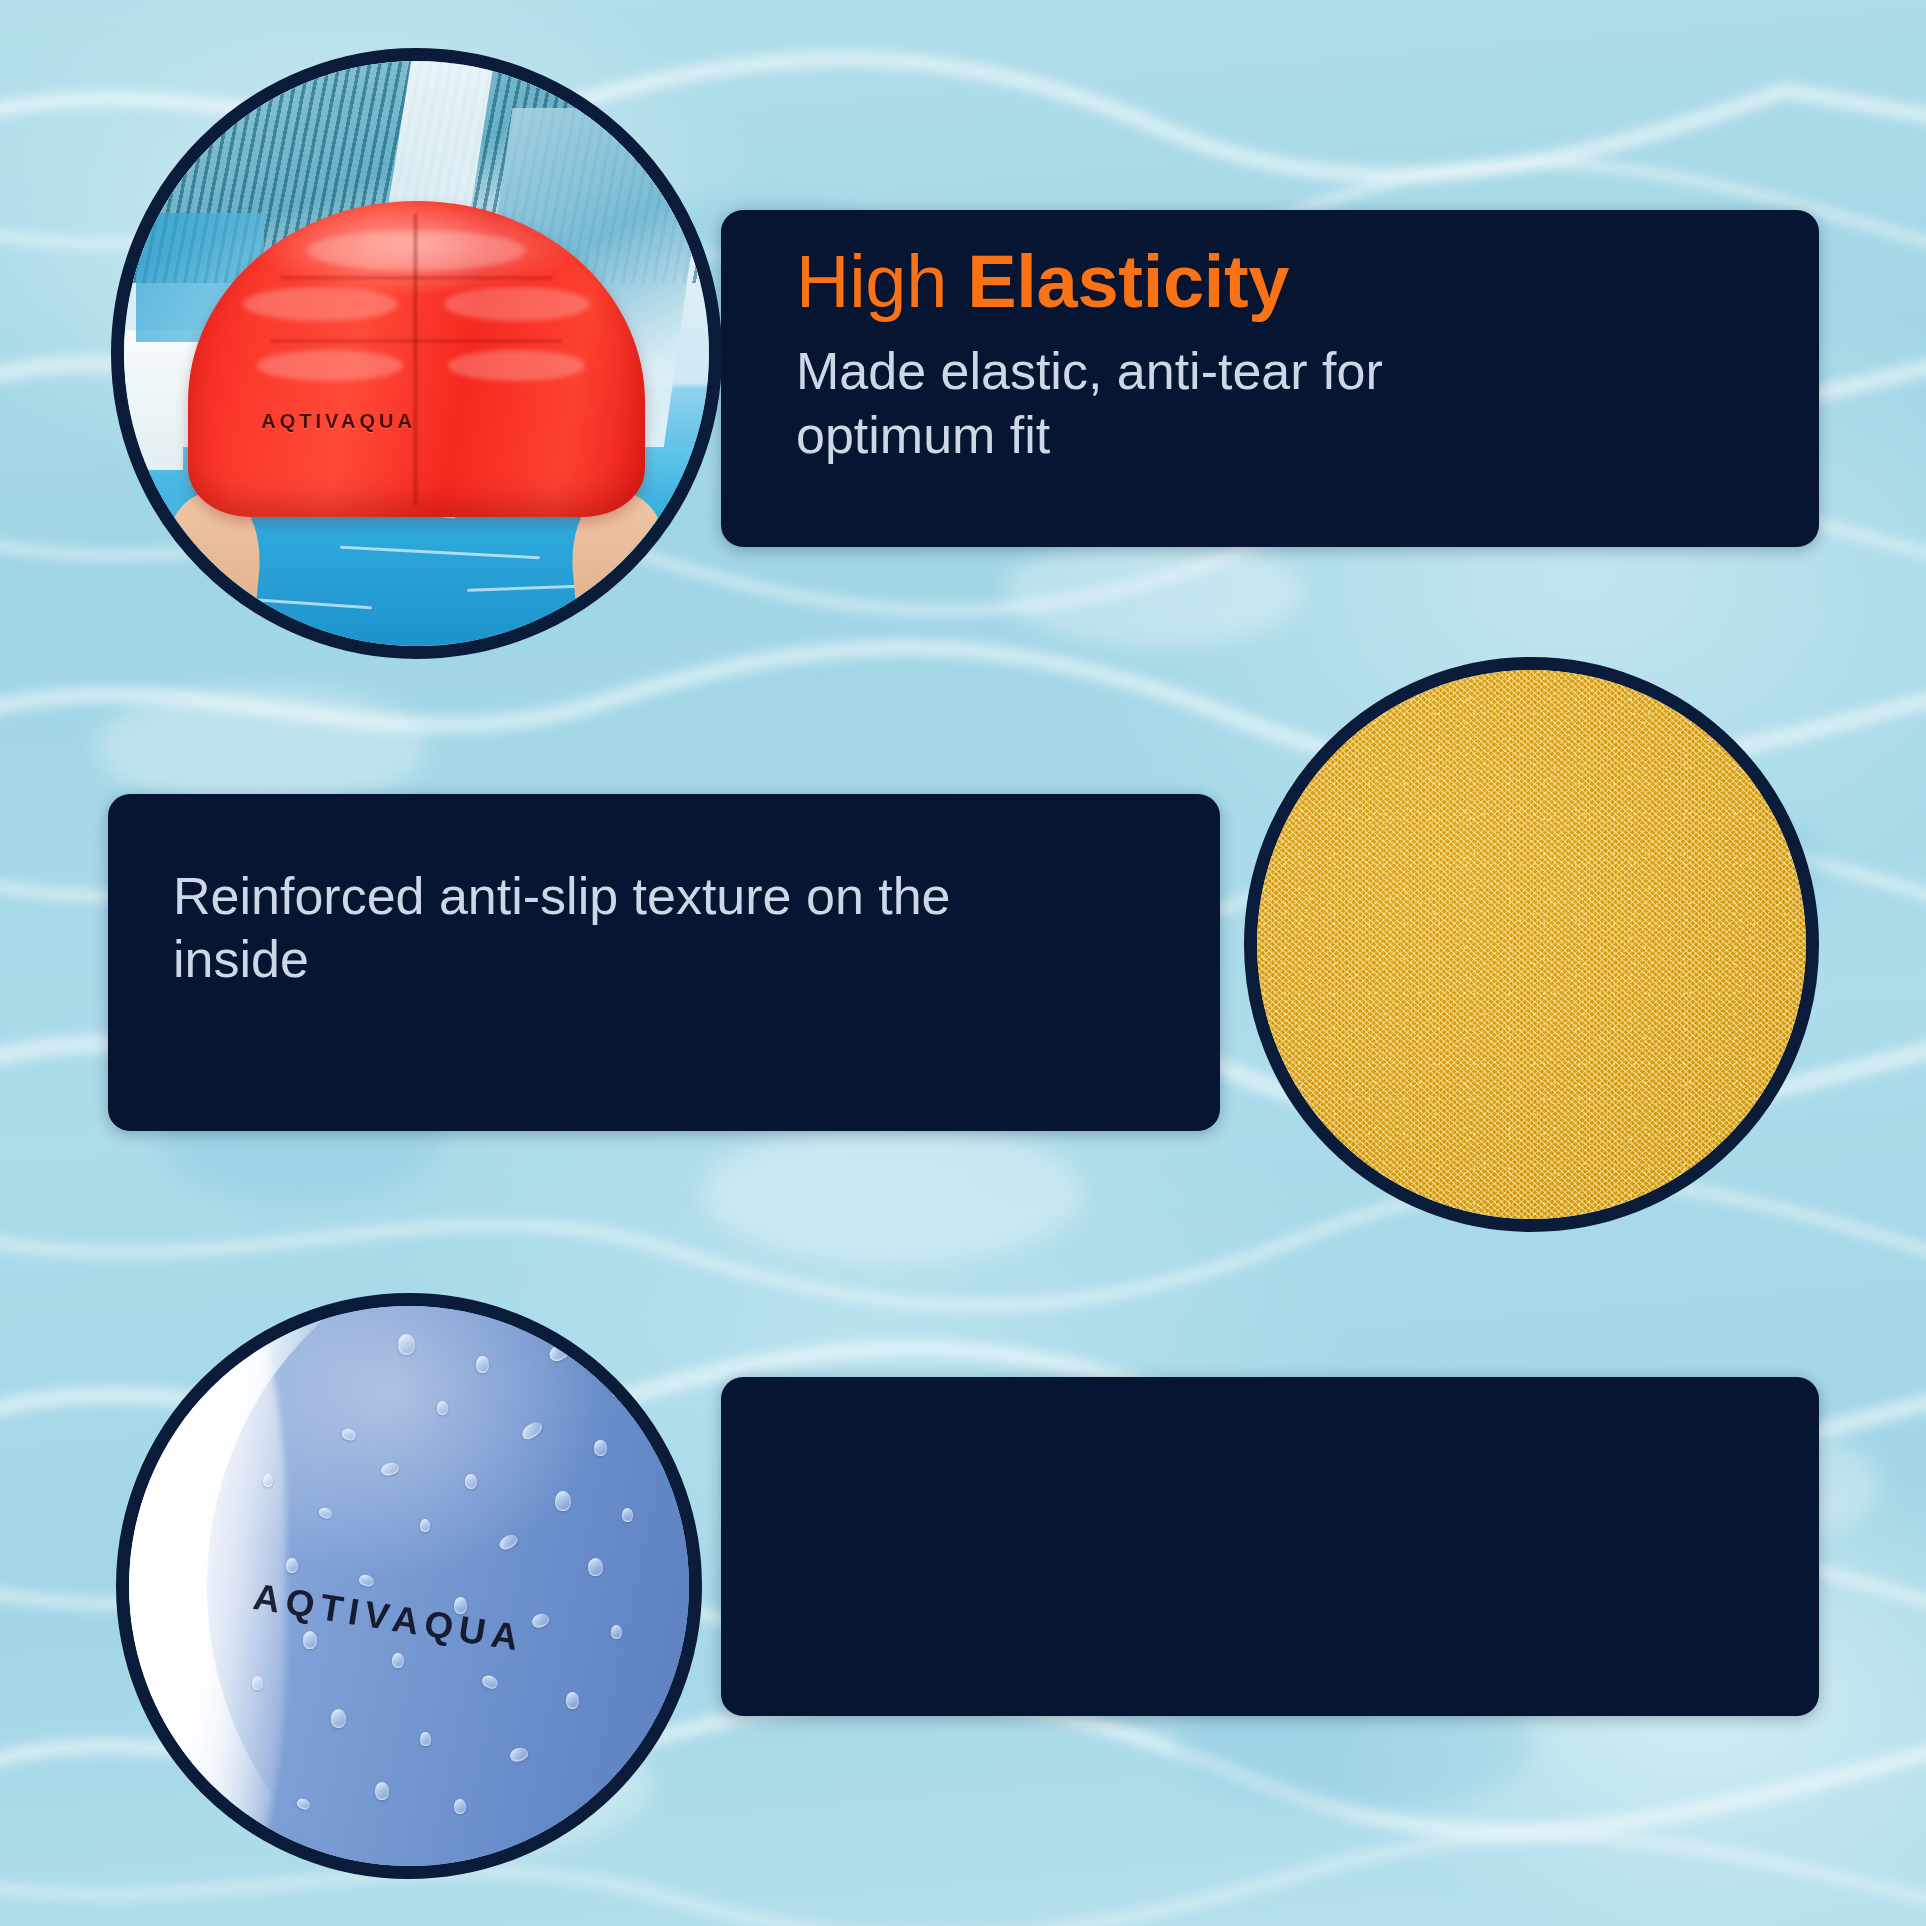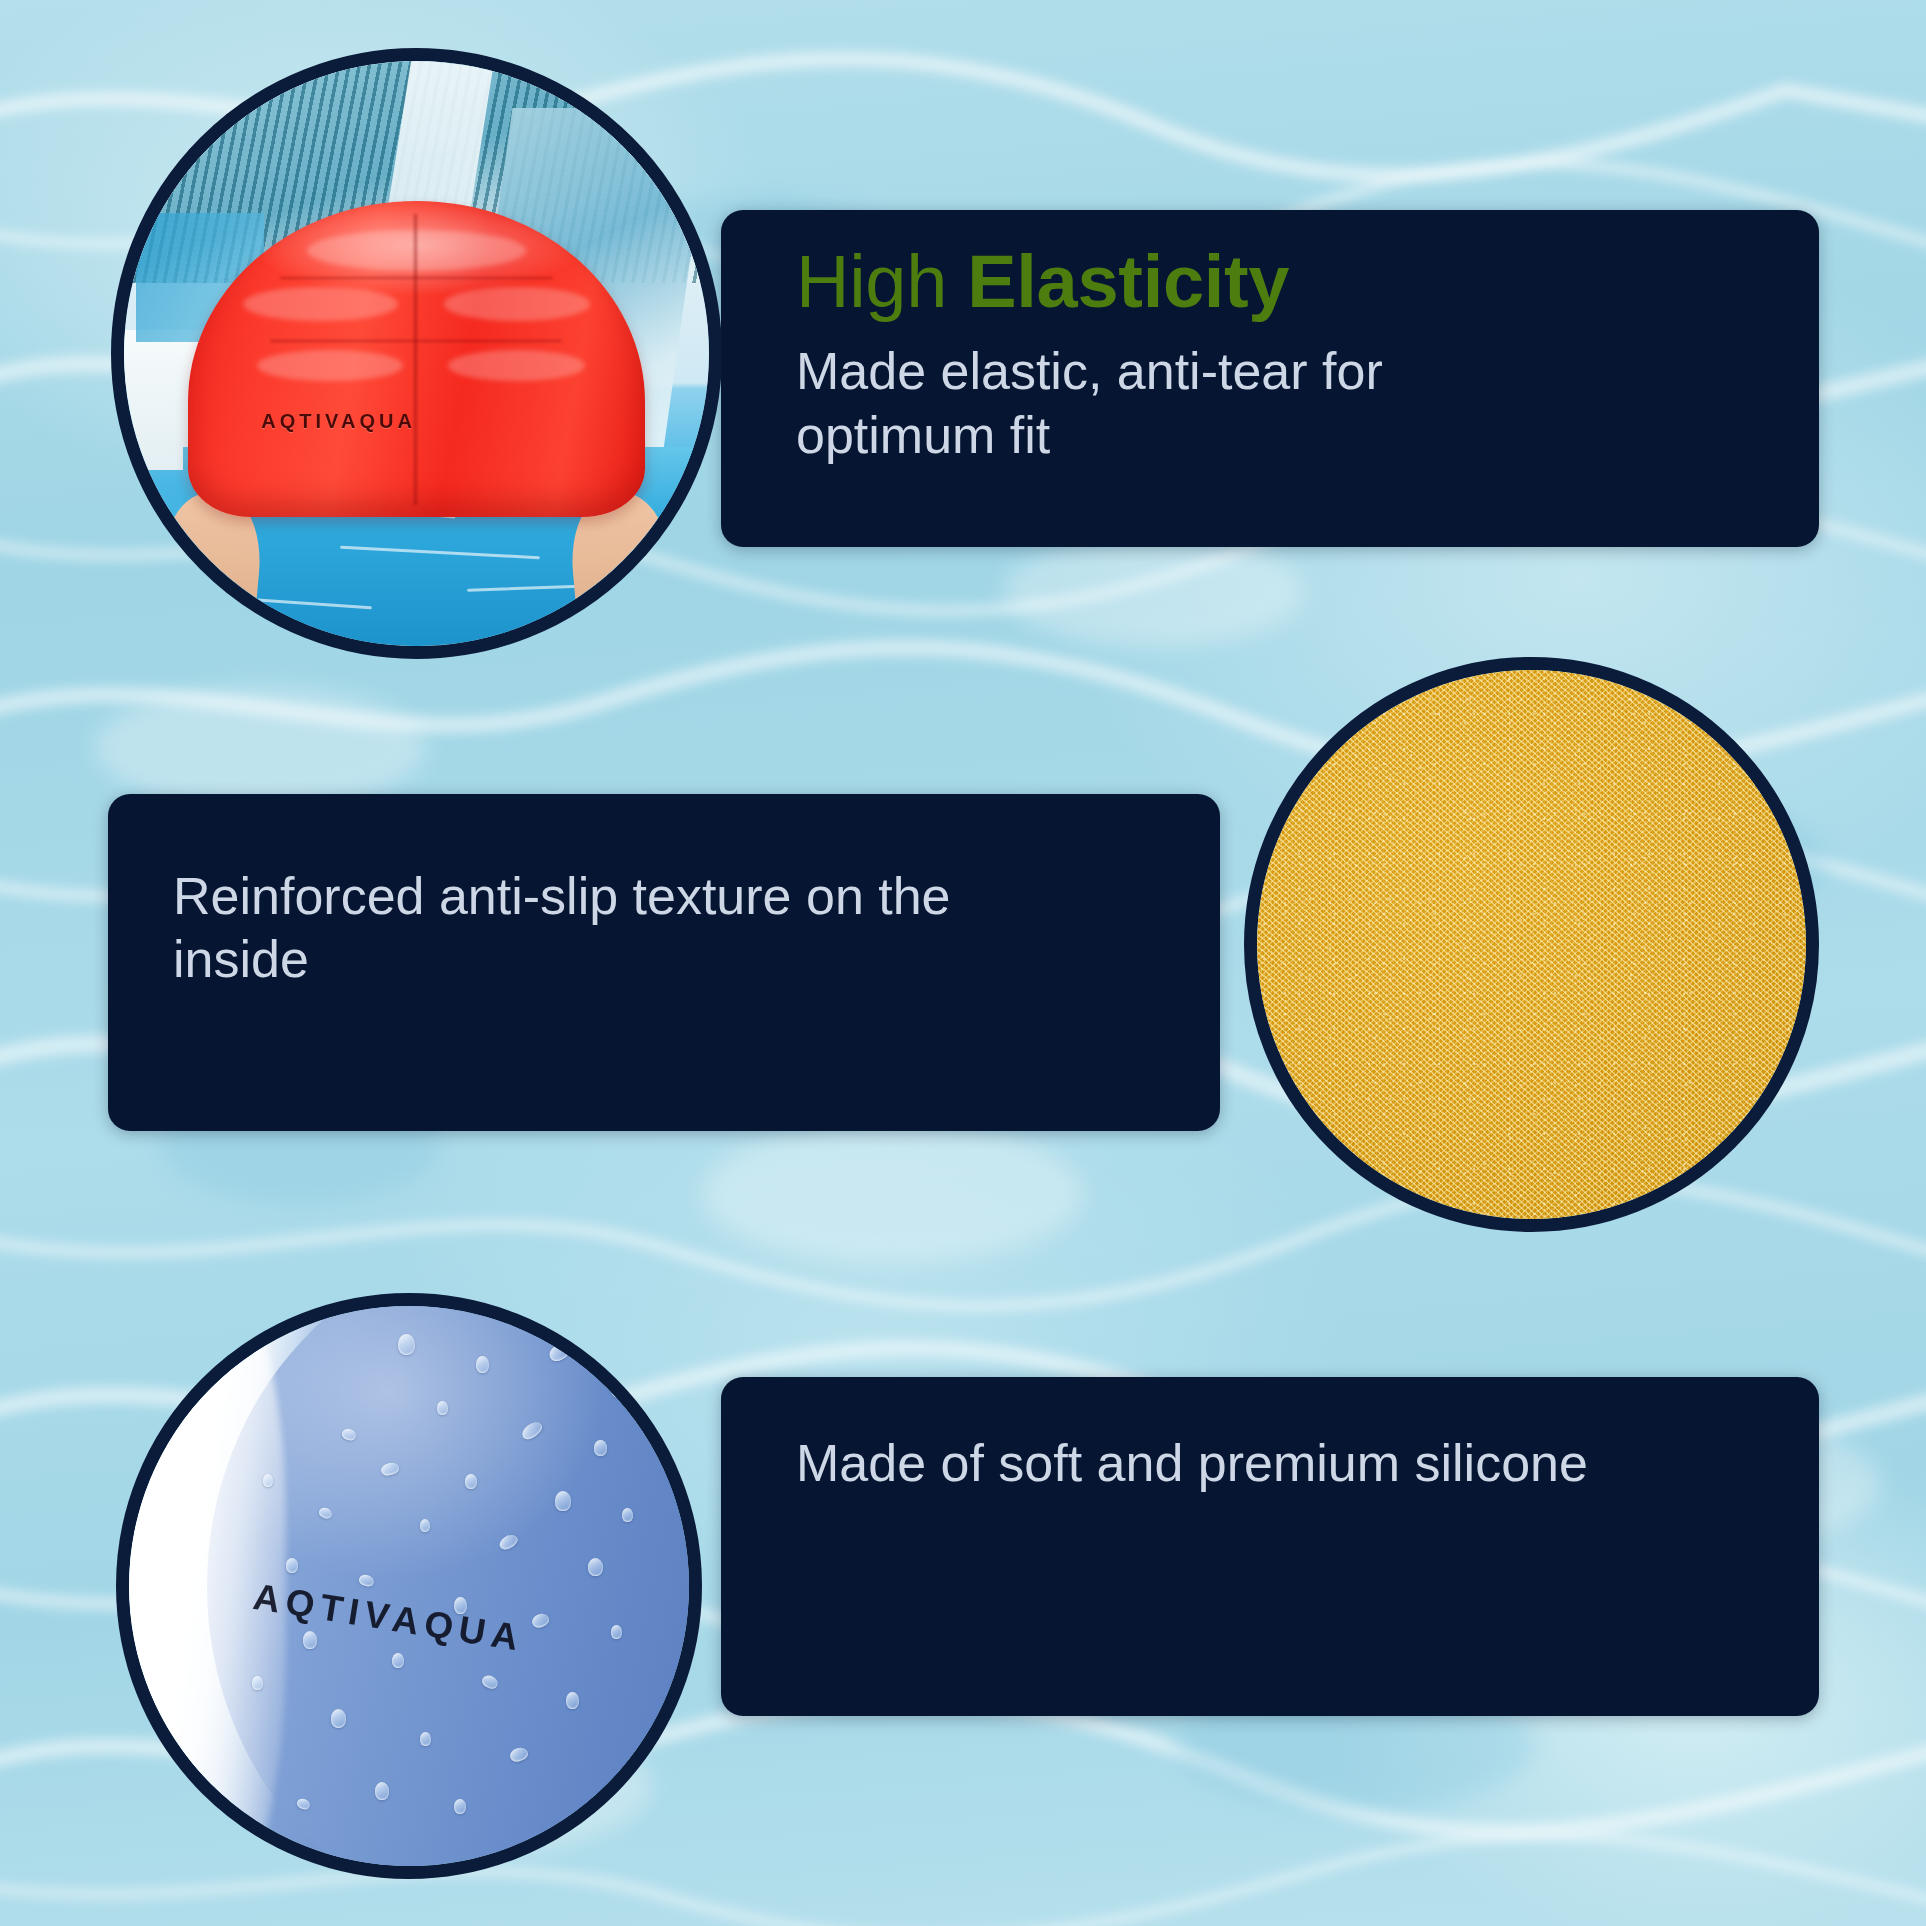--- a/index.html
+++ b/index.html
@@ -27,21 +27,21 @@
   
   .card {
     position:absolute;
     background:#061632;
     border-radius:22px;
     z-index:2;
     box-shadow:0 3px 15px rgba(4,15,38,.28);
   }
   .card-body { position:absolute; }
   .card h2 {
-    color:#4d7c0f;
+    color:#f97316;
     font-weight:300;
     letter-spacing:-0.3px;
     line-height:1.06;
     white-space:nowrap;
   }
   .card h2 b { font-weight:700; }
   .card p {
     color:#ced7e6;
     font-weight:300;
     line-height:1.22;
@@ -231,21 +231,20 @@
 </div>
 
 <div class="card" id="card-antislip">
   <div class="card-body">
     <p>Reinforced anti-slip texture on the inside</p>
   </div>
 </div>
 
 <div class="card" id="card-waterproof">
   <div class="card-body">
-    <p>Made of soft and premium silicone</p>
   </div>
 </div>
 
 <div class="photo-circle" id="circle-cap-red">
   <div class="photo-inner">
     <div class="pool-hall"></div>
     <div class="ceiling"></div>
     <div class="ceiling-beam"></div>
     <div class="wall-white"></div>
     <div class="far-blue"></div>

